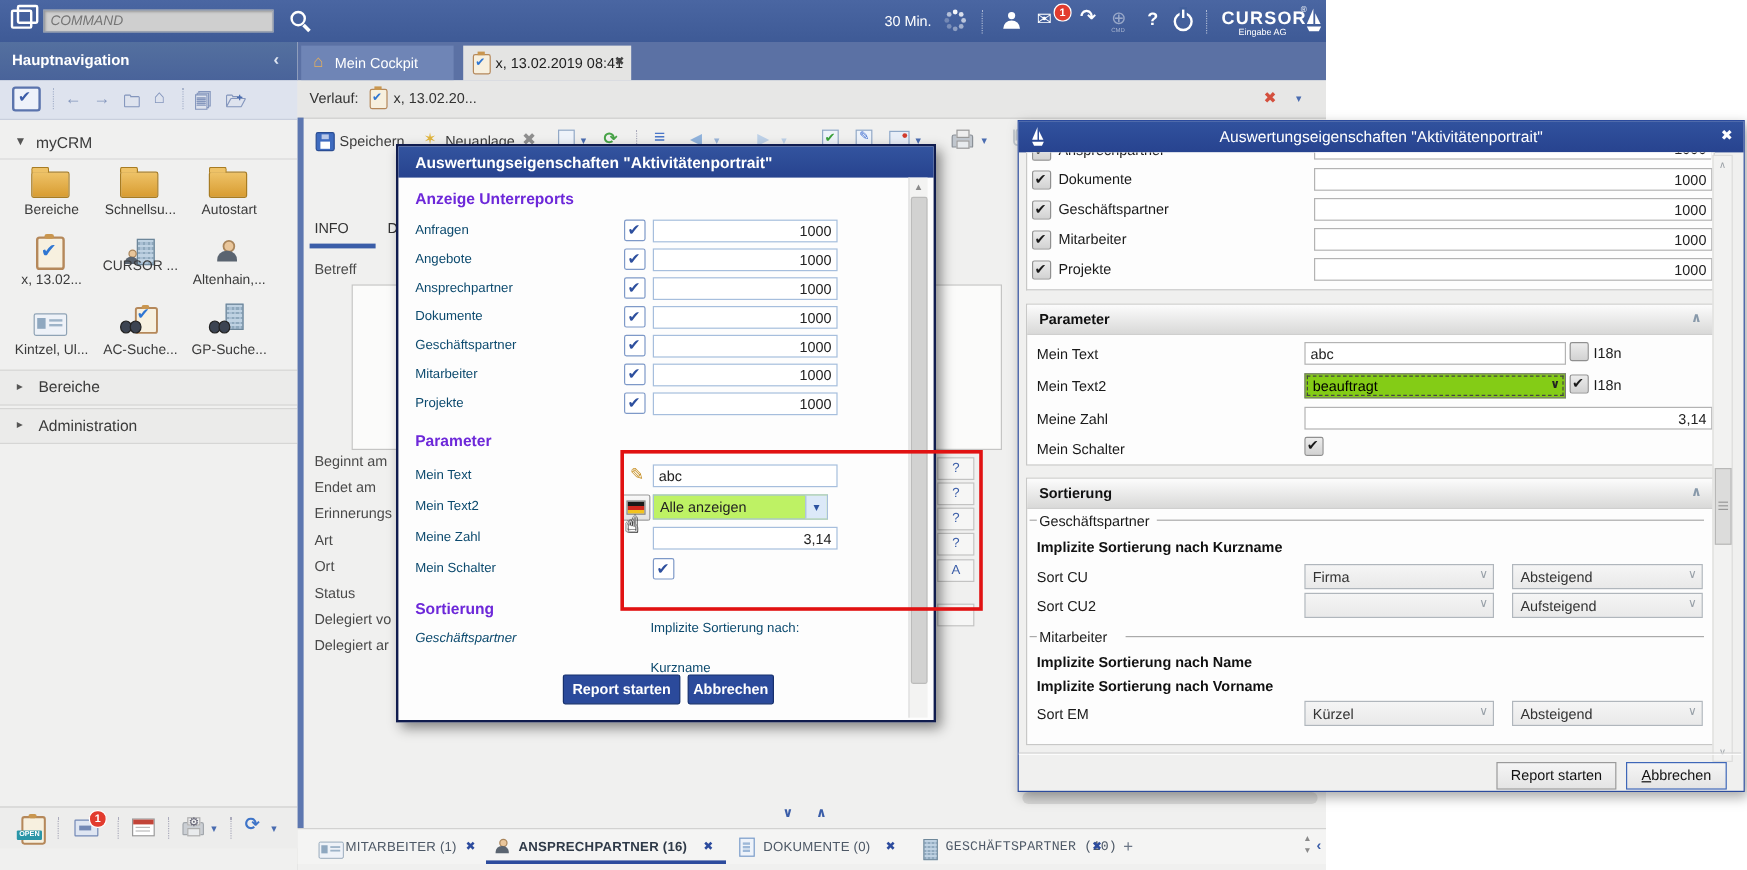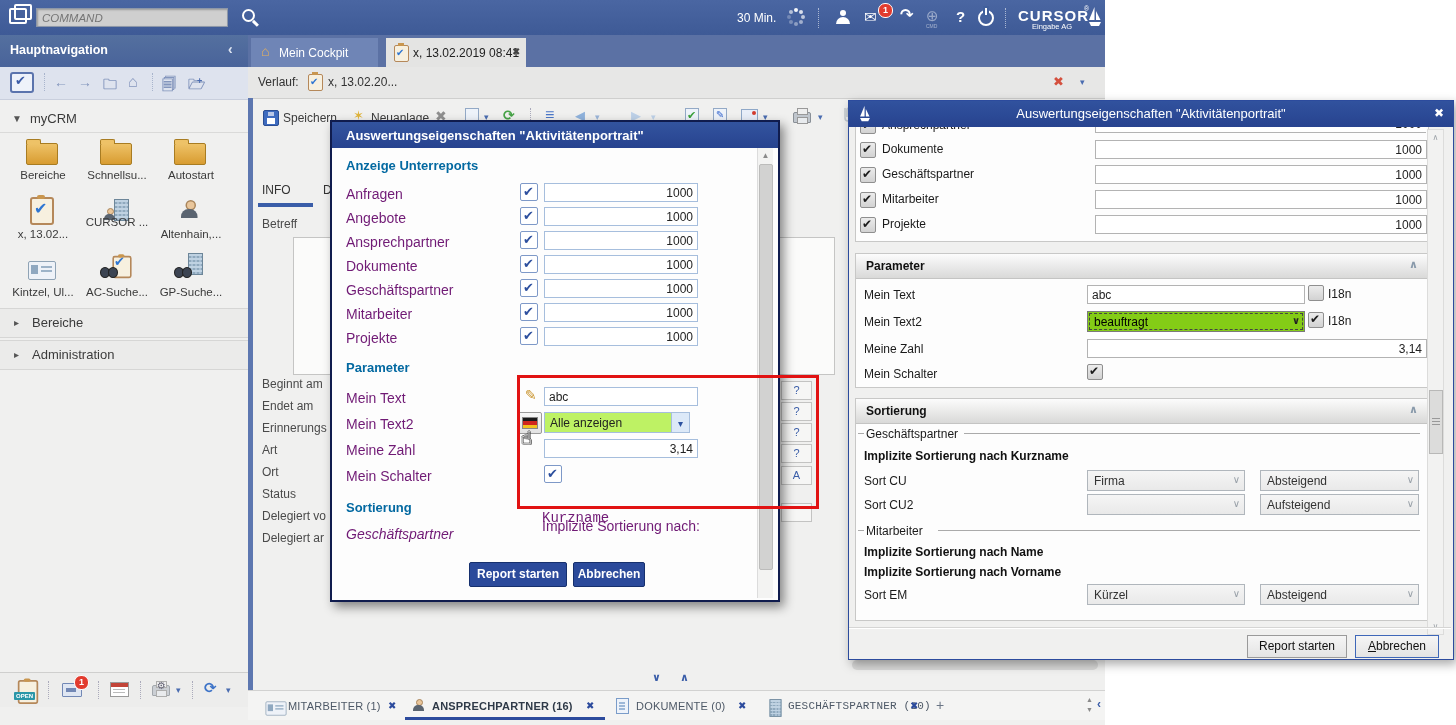--- a/index.html
+++ b/index.html
@@ -75,22 +75,22 @@
   .hintbox{width:29px;height:17px;background:#f6f6f5;border:1px solid #c3c3c2;font-size:11px;color:#3a5da8;text-align:center;line-height:17px;}
   .formlbl{font-size:12px;color:#4a4a4a;}
   .btab-lbl{font-size:11px;color:#4d5866;letter-spacing:.2px;}
   .btab-x{font-size:10px;color:#2c4b9d;font-weight:bold;}
   .ic-page2{width:11px;height:14px;background:#eef3fa;border:1px solid #7a9cc9;}
   .ic-page2:before{content:"";position:absolute;left:2px;top:3px;width:6px;height:1.5px;background:#9db8d8;box-shadow:0 3px 0 #9db8d8,0 6px 0 #9db8d8;}
 
   
   #modal{left:330px;top:120px;width:446px;height:478px;background:#fdfdfd;border:2px solid #101c4e;box-shadow:4px 5px 10px rgba(0,0,0,.45);z-index:30;}
   #modal-title{left:0;top:0;width:446px;height:26px;background:linear-gradient(#33549f,#27438f);color:#fff;font-weight:bold;font-size:13px;}
-  .m-h{font-size:13px;font-weight:bold;color:#0369a1;text-align:right;}
-  .m-lbl{font-size:14px;color:#701a75;white-space:nowrap;}
+  .m-h{font-size:13px;font-weight:bold;color:#6d28d9;text-align:right;}
+  .m-lbl{font-size:11px;color:#0c4a6e;white-space:nowrap;}
   .cb-web{width:16px;height:16px;background:#fff;border:1px solid #7e99c8;border-radius:2px;}
   .cb-web.checked:before{content:"✔";position:absolute;left:2px;top:0px;font-size:13px;font-weight:bold;color:#2d4f9e;}
   .inp-web{height:17px;background:#fff;border:1px solid #a6bedd;font-size:12px;color:#222;padding:0 4px;font-family:inherit;}
   .inp-right{text-align:right;}
   .dd-web{height:19px;background:#bef264;border:1px solid #a6bedd;}
   .dd-web .val{position:absolute;left:5px;top:3px;font-size:12px;color:#222;}
   .dd-web .btn{position:absolute;right:0;top:0;width:17px;height:100%;background:#dce9f8;border-left:1px solid #a6bedd;text-align:center;}
   .dd-web .btn:before{content:"▾";font-size:10px;color:#2c52a0;line-height:19px;}
   .m-btn{background:#2b4a9b;border:1px solid #16306e;color:#fff;font-weight:bold;font-size:12px;text-align:center;border-radius:2px;}
   #m-scroll{left:425px;top:26px;width:15px;height:450px;background:#f3f3f2;border-left:1px solid #dcdcdc;}
@@ -408,21 +408,21 @@
 
     <span class="abs m-lbl" style="left:14px;top:320px;">Meine Zahl</span>
     <input class="abs inp-web inp-right" style="left: 212px; top: 317px; width: 144px;" value="3,14">
 
     <span class="abs m-lbl" style="left:14px;top:346px;">Mein Schalter</span>
     <span class="abs cb-web checked" style="left:212px;top:343px;"></span>
 
     <span class="abs m-h" style="left:14px;top:378px;">Sortierung</span>
     <span class="abs m-lbl it" style="left:14px;top:404px;">Geschäftspartner</span>
     <span class="abs m-lbl" style="left:210px;top:396px;">Implizite Sortierung nach:</span>
-    <span class="abs m-lbl" style="left:210px;top:388px;font-family:Liberation Mono, monospace;">Kurzname</span>
+    <span class="abs m-lbl" style="left:210px;top:429px;">Kurzname</span>
     <span class="abs" style="left:428px;top:408px;font-size:10px;color:#8a8a8a;">▾</span>
 
     <div class="abs m-btn" style="left:137px;top:440px;width:96px;height:23px;line-height:23px;">Report starten</div>
     <div class="abs m-btn" style="left:241px;top:440px;width:70px;height:23px;line-height:23px;">Abbrechen</div>
 
     <div class="abs" id="m-scroll">
       <span class="arr" style="top:3px;">▲</span>
       <span id="m-thumb"></span>
     </div>
   </div>

